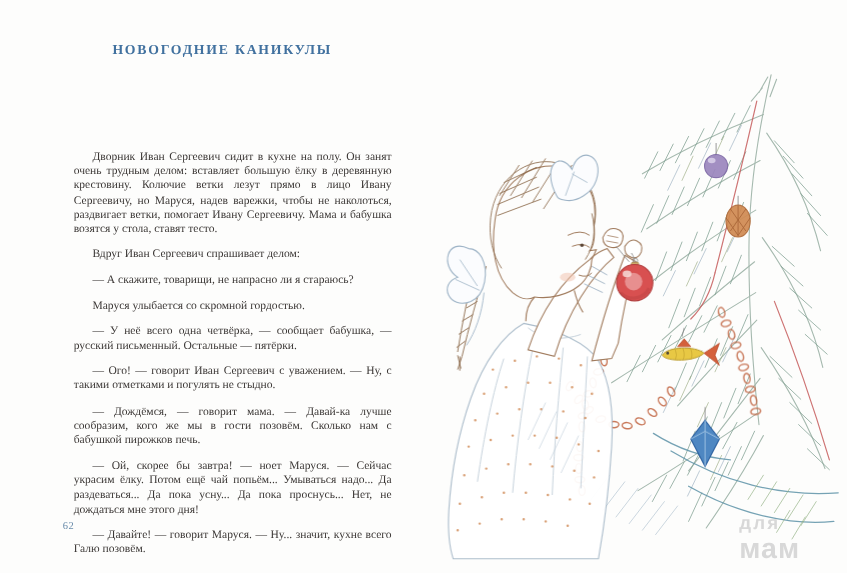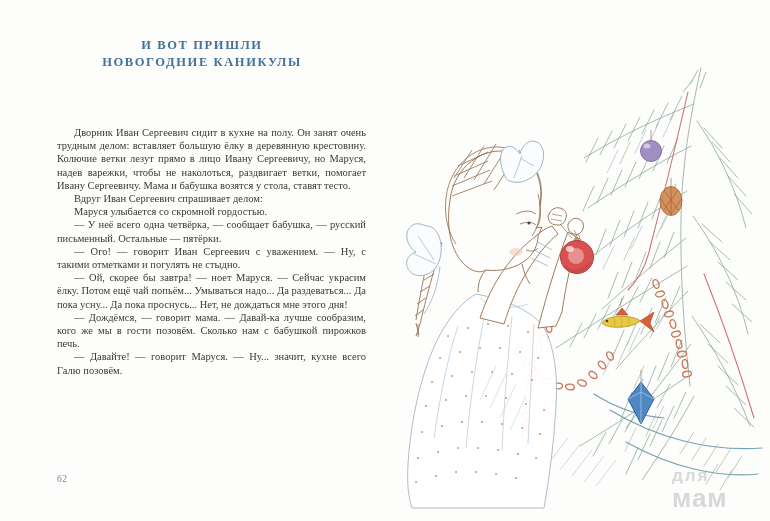--- a/index.html
+++ b/index.html
@@ -6,21 +6,21 @@
   body{background:#e9e9e9;font-family:"Liberation Serif","DejaVu Serif",serif;}
   .spread{position:relative;width:770px;height:521px;background:#fdfdfc;overflow:hidden;}
 
   
   .chapter-title{position:absolute;left:40px;top:37px;width:324px;margin:0;
     text-align:center;color:#41719f;font-weight:bold;font-size:12.5px;
     line-height:17px;letter-spacing:1.6px;font-family:"Liberation Serif","DejaVu Serif",serif;}
   .chapter-title span{display:block;}
   .story{position:absolute;left:57px;top:126px;width:309px;
     font-size:10.5px;line-height:13.2px;color:#3c3836;text-align:justify;}
-  .story p{margin:0;text-indent:17px;}
+  .story p{margin:10px;text-indent:17px;}
   .page-number{position:absolute;left:57px;top:474px;font-size:9.5px;
     font-weight:normal;color:#6a8cab;letter-spacing:.5px;text-align:right;}
 
   
   .illustration{position:absolute;left:388px;top:66px;}
   .illustration path, .illustration ellipse, .illustration circle, .illustration polygon
     {vector-effect:non-scaling-stroke;}
 
   
   .watermark{position:absolute;right:2px;bottom:8px;width:96px;text-align:left;
@@ -29,32 +29,32 @@
   .watermark .wm1{display:block;font-size:17px;letter-spacing:2px;line-height:15px;}
   .watermark .wm2{display:block;font-size:26px;letter-spacing:1px;line-height:30px;}
 </style>
 </head>
 <body>
 
 <div class="spread">
 
   <div>
     <h1 class="chapter-title">
-      <span>И ВОТ ПРИШЛИ</span>
       <span>НОВОГОДНИЕ КАНИКУЛЫ</span>
     </h1>
 
     <div class="story">
       <p>Дворник Иван Сергеевич сидит в кухне на полу. Он занят очень трудным делом: вставляет большую ёлку в деревянную крестовину. Колючие ветки лезут прямо в лицо Ивану Сергеевичу, но Маруся, надев варежки, чтобы не наколоться, раздвигает ветки, помогает Ивану Сергеевичу. Мама и бабушка возятся у стола, ставят тесто.</p>
       <p>Вдруг Иван Сергеевич спрашивает делом:</p>
+      <p>— А скажите, товарищи, не напрасно ли я стараюсь?</p>
       <p>Маруся улыбается со скромной гордостью.</p>
       <p>— У неё всего одна четвёрка, — сообщает бабушка, — русский письменный. Остальные — пятёрки.</p>
       <p>— Ого! — говорит Иван Сергеевич с уважением. — Ну, с такими отметками и погулять не стыдно.</p>
+      <p>— Дождёмся, — говорит мама. — Давай-ка лучше сообразим, кого же мы в гости позовём. Сколько нам с бабушкой пирожков печь.</p>
       <p>— Ой, скорее бы завтра! — ноет Маруся. — Сейчас украсим ёлку. Потом ещё чай попьём... Умываться надо... Да раздеваться... Да пока усну... Да пока проснусь... Нет, не дождаться мне этого дня!</p>
-      <p>— Дождёмся, — говорит мама. — Давай-ка лучше сообразим, кого же мы в гости позовём. Сколько нам с бабушкой пирожков печь.</p>
       <p>— Давайте! — говорит Маруся. — Ну... значит, кухне всего Галю позовём.</p>
     </div>
 
     <div class="page-number">62</div>
   </div>
 
   <svg class="illustration" width="382" height="452" viewBox="0 0 382 452" role="img">
 
     <g fill="none" stroke-linecap="round">
 

